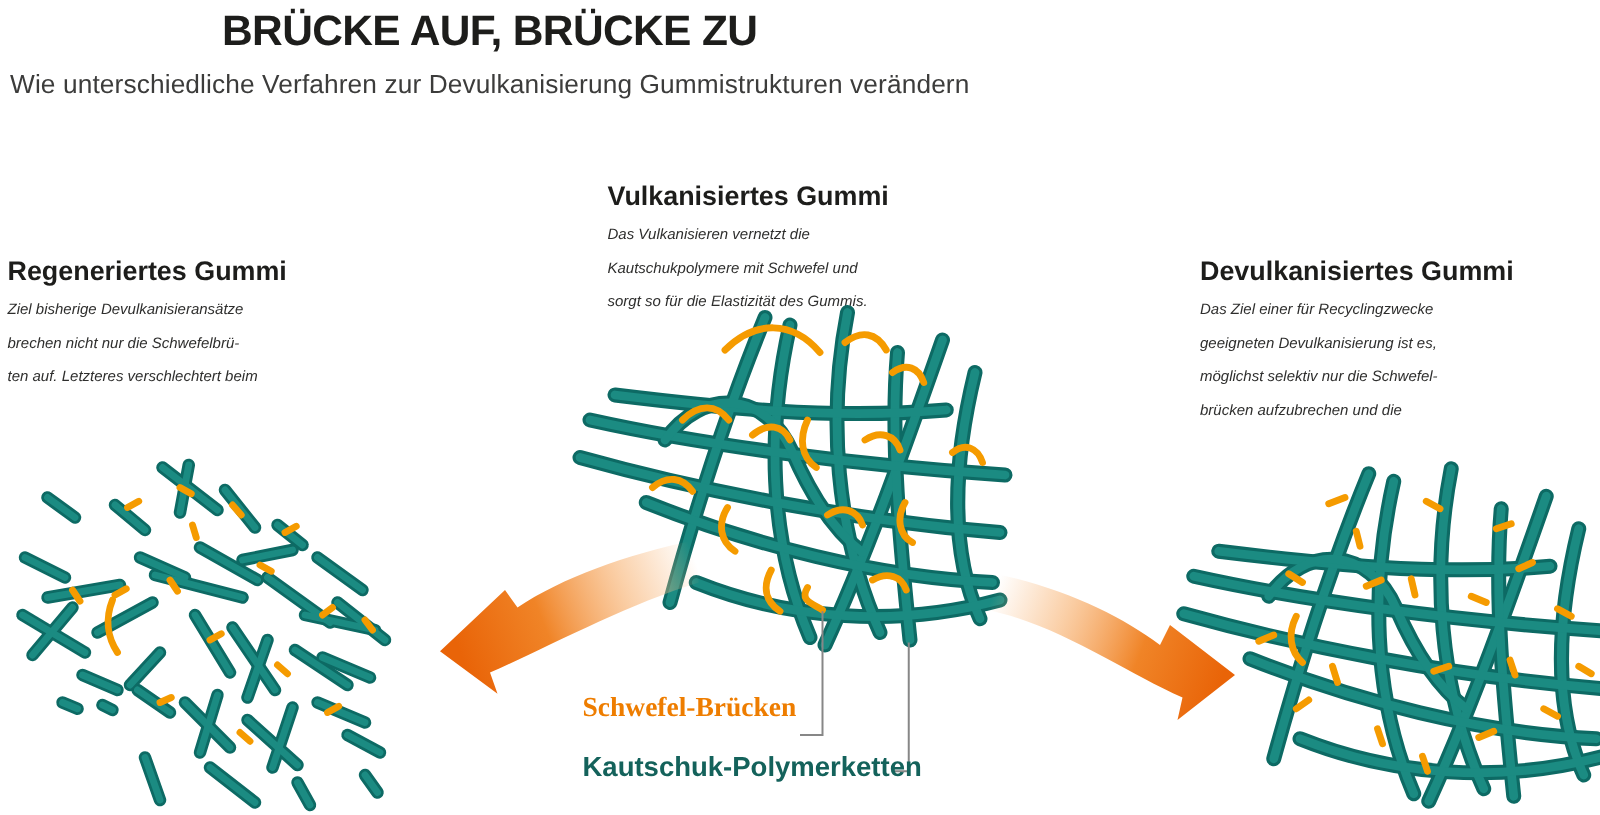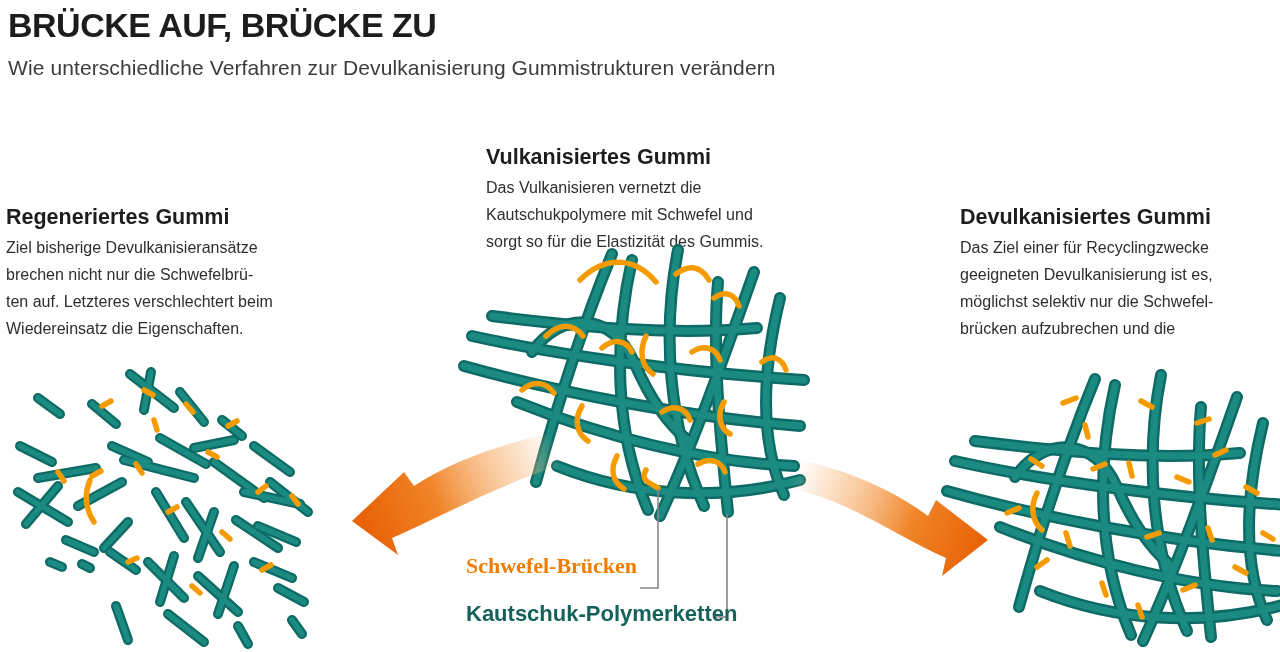--- a/index.html
+++ b/index.html
@@ -5,39 +5,40 @@
   html,body{margin:0;padding:0;}
   body{
     width:1280px;height:652px;overflow:hidden;position:relative;
     background:var(--background,#FFFFFF);
     font-family:"Liberation Sans",sans-serif;
     -webkit-font-smoothing:antialiased;
   }
   .canvas{position:absolute;inset:0;width:1280px;height:652px;}
 
   
-  .hdr{position:absolute;left:8px;top:6px;}
+  .hdr{position:absolute;left:8px;top:6px;text-align:center;}
   .hdr h1{
     margin:0;font-size:34px;line-height:38px;font-weight:bold;
     letter-spacing:-0.5px;color:var(--title-text,#1D1D1B);white-space:nowrap;
   }
   .hdr p{
     margin:12px 0 0 0;font-size:21px;line-height:24px;font-weight:400;
     color:var(--subtitle-text,#3C3C3B);white-space:nowrap;letter-spacing:0.1px;
   }
 
   
   .tsec{position:absolute;margin-top:21px;}
   .tsec h2{
     margin:0 0 5px 0;font-size:21.5px;line-height:24px;font-weight:bold;
     color:var(--title-text,#1D1D1B);white-space:nowrap;
   }
   .tsec .bline{
-    font-size:16px;line-height:27px;color:var(--body-text,#2E2E2D);
+    font-size:12px;line-height:27px;color:var(--body-text,#2E2E2D);
     white-space:nowrap;
+    font-style:italic;
   }
   .sec-left{left:6px;top:184px;}
   .sec-center{left:486px;top:124px;}
   .sec-right{left:960px;top:184px;}
 
   
   .legend-label{position:absolute;font-size:22px;font-weight:bold;white-space:nowrap;line-height:24px;}
   .legend-sulfur{left:466px;top:554px;color:var(--legend-sulfur-text,#EE7D00);font-family:Liberation Serif, serif;}
   .legend-polymer{left:466px;top:602px;color:var(--legend-polymer-text,#14625B);}
 
@@ -58,21 +59,20 @@
   <div class="hdr">
     <h1>BRÜCKE AUF, BRÜCKE ZU</h1>
     <p>Wie unterschiedliche Verfahren zur Devulkanisierung Gummistrukturen verändern</p>
   </div>
 
   <div class="tsec sec-left">
     <h2>Regeneriertes Gummi</h2>
     <div class="bline">Ziel bisherige Devulkanisieransätze</div>
     <div class="bline">brechen nicht nur die Schwefelbrü-</div>
     <div class="bline">ten auf. Letzteres verschlechtert beim</div>
-    <div class="bline">Wiedereinsatz die Eigenschaften.</div>
   </div>
 
   <div class="tsec sec-center">
     <h2>Vulkanisiertes Gummi</h2>
     <div class="bline">Das Vulkanisieren vernetzt die</div>
     <div class="bline">Kautschukpolymere mit Schwefel und</div>
     <div class="bline">sorgt so für die Elastizität des Gummis.</div>
   </div>
 
   <div class="tsec sec-right">

